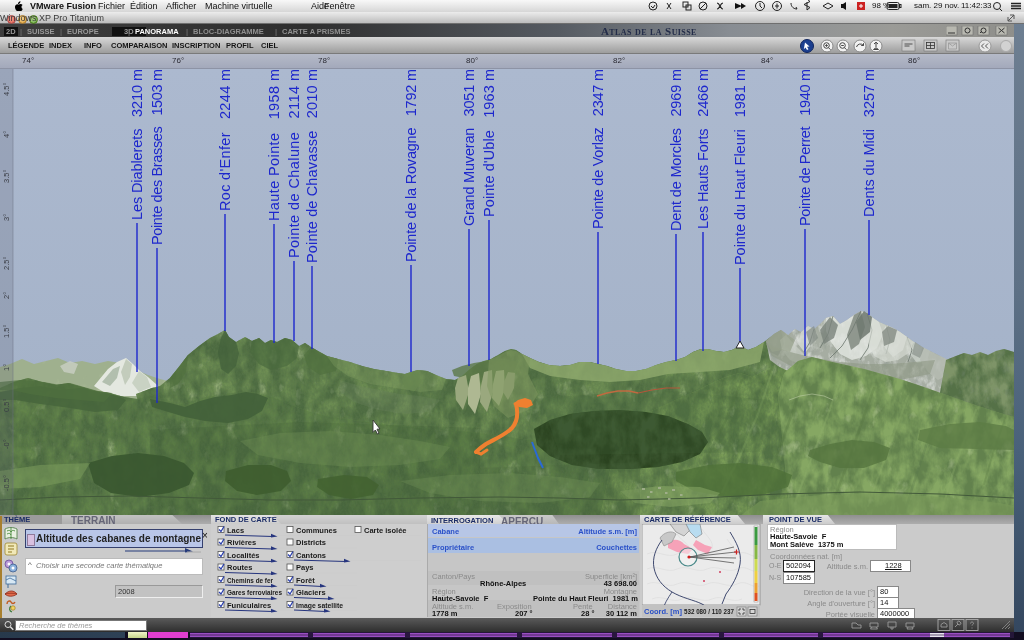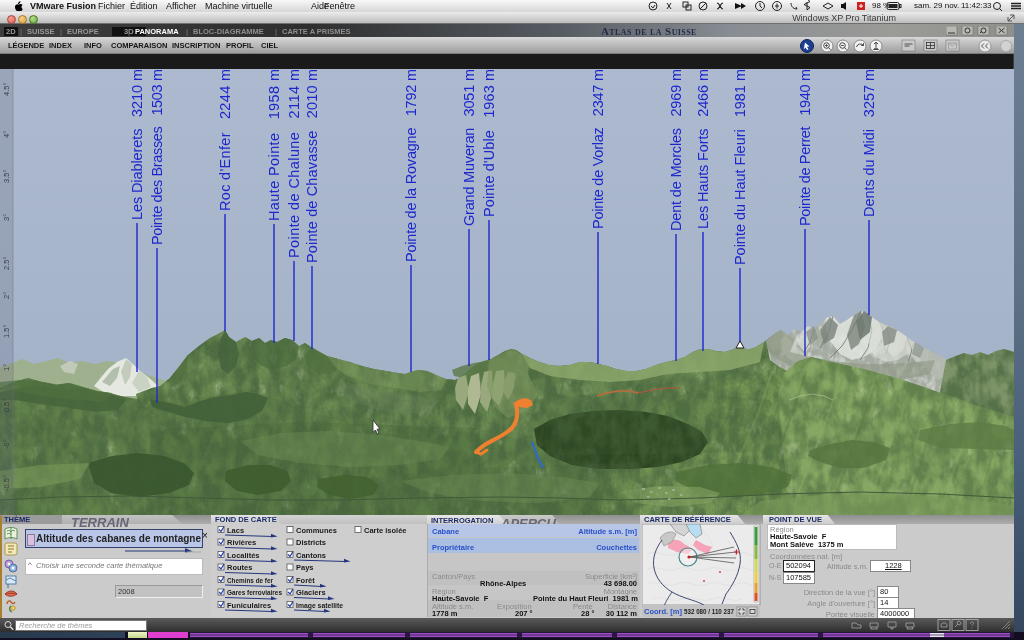--- a/index.html
+++ b/index.html
@@ -16,21 +16,21 @@
 #menubar{left:0;top:37px;width:1014px;height:16px;background:linear-gradient(#d8d8d8,#b4b4b4 60%,#9d9d9d);border-bottom:1px solid #7a7a7a;font-size:7.5px;font-weight:bold;color:#151515;}
 
 #degbar{left:0;top:54px;width:1014px;height:14px;background:linear-gradient(#b5bac8,#a3a9bb);border-bottom:1px solid #8d93a5;font-size:8px;color:#2a2a33;}
 
 #pano{left:0;top:69px;width:1014px;height:447px;}
 
 #panels{left:0;top:515px;width:1014px;height:112px;background:#cbcbcb;font-size:7.5px;}
 #statusbar{left:0;top:618px;width:1014px;height:14px;background:linear-gradient(#5a5a5a,#2e2e2e);}
 #taskbar{left:0;top:632px;width:1024px;height:8px;background:#120d20;}
 .tabtxt{font-weight:bold;color:#1c2d66;font-size:7.5px;}
-.graytab{font-weight:bold;color:#667;font-size:13px;font-style:italic;}
+.graytab{font-weight:bold;color:#667;font-size:10px;}
 .lbl{color:#8a8a8a;}
 .val{color:#111;font-weight:bold;}
 </style></head>
 <body>
 <div id="root">
 
   <div class="abs" style="left:1014px;top:12px;width:10px;height:628px;background:linear-gradient(#6e7f92,#5d7085 45%,#49617a 70%,#33465e);"></div>
   <div class="abs" style="left:1013px;top:24px;width:1px;height:616px;background:#3c3c3c;"></div>
 
   <div class="abs" id="macbar">
@@ -75,21 +75,21 @@
       <circle cx="352" cy="6" r="3.5"></circle>
         <path d="M354.5 8.5L357 11"></path>
       <path d="M366 3.5h10M366 6h10M366 8.5h10" stroke-width="1.3"></path>
     </svg>
   </div>
 
   <div class="abs" id="titlebar">
     <div class="tl" style="left:7px;background:radial-gradient(circle at 35% 30%,#f5a092,#da5f50);border:0.5px solid #a44;"></div>
     <div class="tl" style="left:18px;background:radial-gradient(circle at 35% 30%,#f2cf8e,#dda33f);border:0.5px solid #a72;"></div>
     <div class="tl" style="left:29px;background:radial-gradient(circle at 35% 30%,#b4dd8a,#6aa648);border:0.5px solid #471;"></div>
-    <div class="abs" style="left:0;top:1px;width:896px;text-align:right;font-size:9px;color:#3a3a3a;">Windows XP Pro Titanium</div>
+    <div class="abs" style="left:0;top:1px;width:1024px;text-align:left;font-size:9px;color:#3a3a3a;">Windows XP Pro Titanium</div>
     <svg class="abs" style="left:1006px;top:1px" width="10" height="10" viewBox="0 0 10 10" stroke="#555" fill="none">
         <path d="M2 8L8 2M8 2h-4M8 2v4M2 8h4M2 8V4"></path>
       </svg>
   </div>
 
   <div class="abs" id="appbar">
     <span class="abs" style="left:4px;top:2.5px;background:#111;color:#999;padding:0 2px;">2D</span>
     <span class="abs" style="left:20px;top:3px;color:#666;">|</span>
     <span class="abs" style="left:27px;top:3px;color:#999;">SUISSE</span>
     <span class="abs" style="left:60px;top:3px;color:#666;">|</span>
@@ -154,20 +154,29 @@
         <rect x="128.5" y="3.5" width="8" height="6"></rect>
           <path d="M132.5 3.5v6M128.5 6.5h8"></path>
         <path d="M150.5 4h8v6h-8zM150.5 4l4 3 4-3" stroke="#999"></path>
       </g>
       <circle cx="187" cy="7" r="6" fill="#e8e8e8" stroke="#999"></circle>
       <path d="M186 4.5L183.5 7l2.5 2.5M190 4.5L187.5 7l2.5 2.5" stroke="#555" fill="none"></path>
       <circle cx="208" cy="7" r="5.5" fill="#d2d2d2" stroke="#aaa"></circle>
     </svg>
   </div>
 
+  <div class="abs" id="degbar">
+    <span class="abs" style="left:22px;top:2px;">74°</span>
+    <span class="abs" style="left:172px;top:2px;">76°</span>
+    <span class="abs" style="left:318px;top:2px;">78°</span>
+    <span class="abs" style="left:466px;top:2px;">80°</span>
+    <span class="abs" style="left:613px;top:2px;">82°</span>
+    <span class="abs" style="left:761px;top:2px;">84°</span>
+    <span class="abs" style="left:908px;top:2px;">86°</span>
+  </div>
 
   <div class="abs" id="pano"><svg width="1014" height="447" viewBox="0 69 1014 447">
 <defs>
   <linearGradient id="sky" x1="0" y1="69" x2="0" y2="380" gradientUnits="userSpaceOnUse">
     <stop offset="0" stop-color="#acb9cf"></stop>
             <stop offset="1" stop-color="#a5b3c9"></stop>
   </linearGradient>
   <filter id="tdark" x="-2%" y="-2%" width="104%" height="104%">
     <feTurbulence type="fractalNoise" baseFrequency="0.085 0.05" numOctaves="4" seed="3"></feTurbulence>
     <feColorMatrix type="matrix" values="0 0 0 0 0.07  0 0 0 0 0.14  0 0 0 0 0.05  1.8 1.8 0 0 -1.25"></feColorMatrix>

